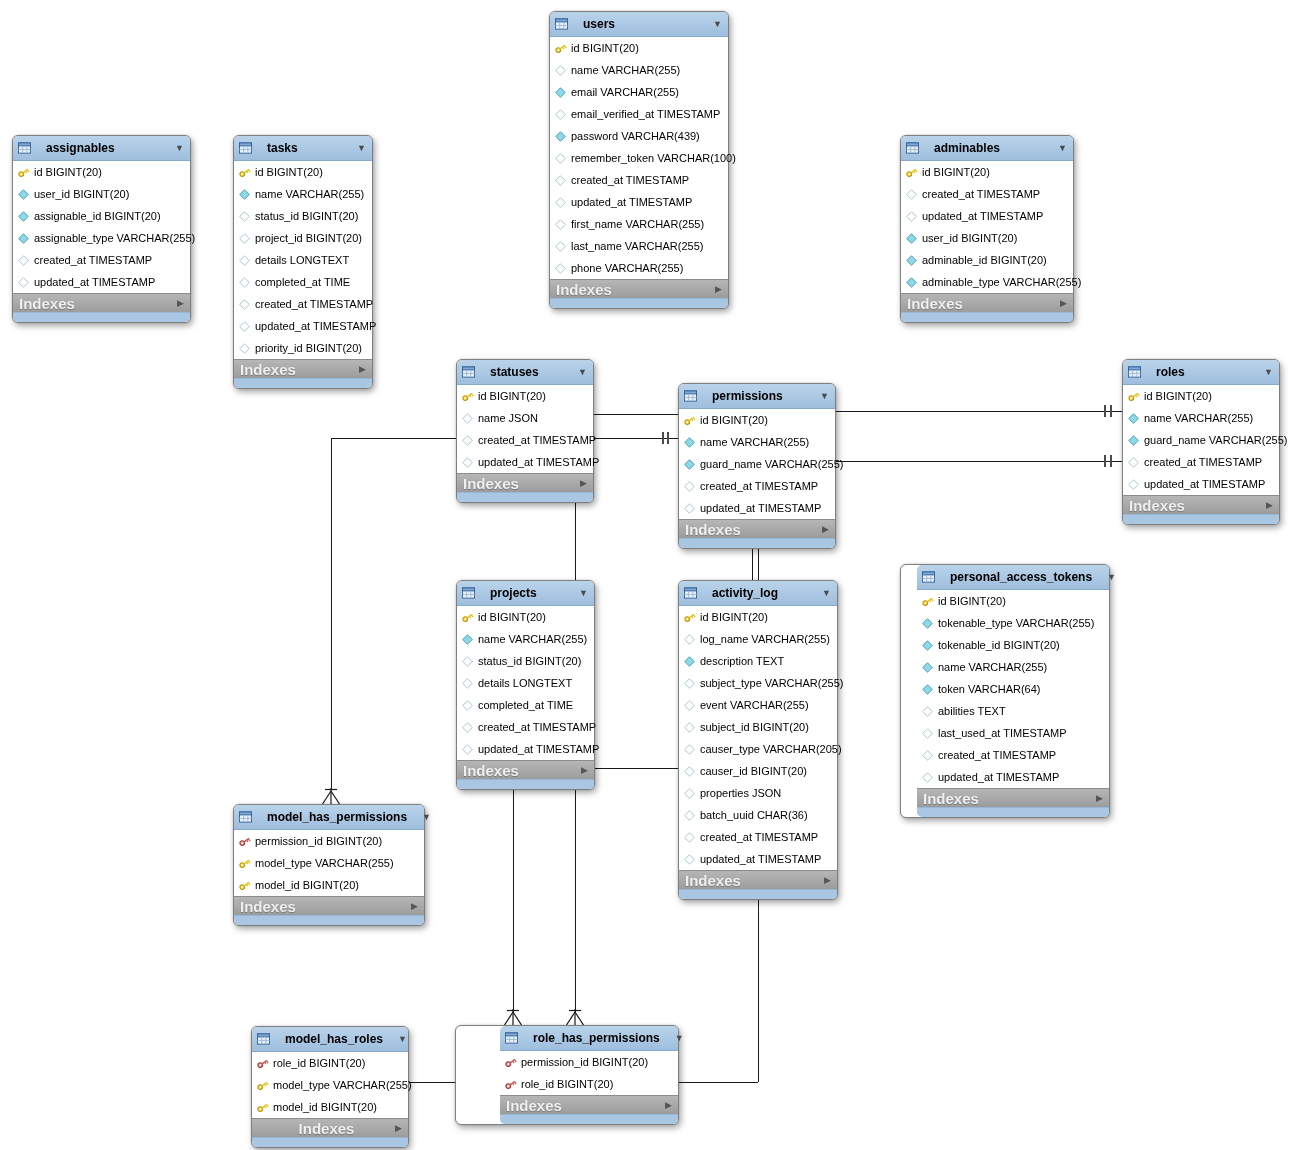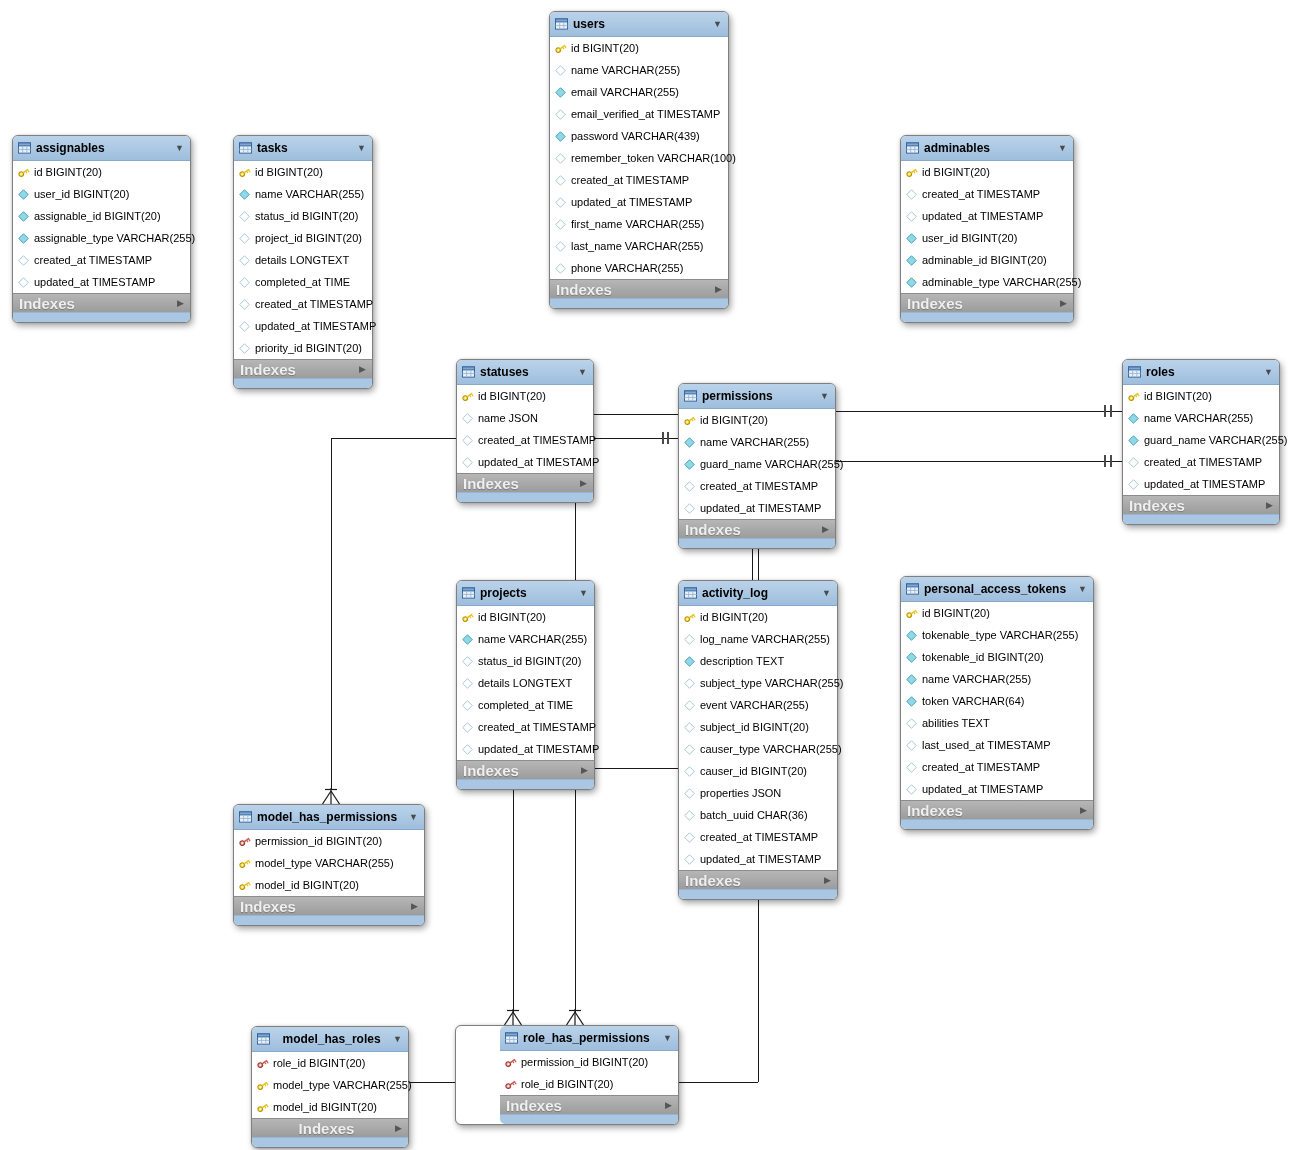--- a/index.html
+++ b/index.html
@@ -2,21 +2,21 @@
 <html><head>
 <meta charset="utf-8">
 <style>
   html,body{margin:0;padding:0;background:#ffffff;}
   body{font-family:"Liberation Sans",sans-serif;}
   #canvas{position:relative;width:1290px;height:1150px;background:#ffffff;overflow:hidden;}
 
   
   .tbl{position:absolute;background:#ffffff;border:1px solid #7f7f7f;border-radius:6px;
        box-shadow:2px 3px 6px rgba(0,0,0,0.35),0 0 2px rgba(0,0,0,0.15);z-index:5;}
-  .tbl-header{height:24px;display:flex;align-items:center;gap:5px;padding:0 6px 0 5px;
+  .tbl-header{height:24px;display:flex;align-items:center;gap:15px;padding:0 6px 0 5px;
        background:linear-gradient(#bad3ea,#9ebedd);border-bottom:1px solid #86a9cc;
        border-radius:5px 5px 0 0;cursor:move;}
   .tbl-title{font-size:12px;font-weight:bold;color:#000;white-space:nowrap;flex:1;}
   .tbl-collapse{font-size:9px;color:#4a4a4a;line-height:1;}
   .tbl-rows{background:#fff;}
   .trow{height:22px;display:flex;align-items:center;gap:4px;padding-left:4px;white-space:nowrap;}
   .trow .ctext{font-size:11px;color:#000;}
   .cicon{width:13px;height:13px;display:inline-flex;align-items:center;justify-content:center;flex:none;}
   .tbl-footer{height:18px;display:flex;align-items:center;background:linear-gradient(#b6b6b6,#9c9c9c);
        border-top:1px solid #8c8c8c;padding:0 6px;cursor:pointer;}
@@ -795,21 +795,21 @@
             </svg>
           </div>
           <div class="ctext">subject_id BIGINT(20)</div>
         </div>
         <div class="trow">
           <div class="cicon">
             <svg width="11" height="11" viewBox="0 0 12 12">
               <polygon points="6,0.8 11.2,6 6,11.2 0.8,6" fill="#ffffff" stroke="#9fc2d2" stroke-width="1"></polygon>
             </svg>
           </div>
-          <div class="ctext">causer_type VARCHAR(255)</div>
+          <div class="ctext">causer_type VARCHAR(205)</div>
         </div>
         <div class="trow">
           <div class="cicon">
             <svg width="11" height="11" viewBox="0 0 12 12">
               <polygon points="6,0.8 11.2,6 6,11.2 0.8,6" fill="#ffffff" stroke="#9fc2d2" stroke-width="1"></polygon>
             </svg>
           </div>
           <div class="ctext">causer_id BIGINT(20)</div>
         </div>
         <div class="trow">
@@ -844,21 +844,21 @@
           </div>
           <div class="ctext">updated_at TIMESTAMP</div>
         </div>
       </div>
       <div class="tbl-footer">
         <div class="flabel">Indexes</div>
         <div class="fexpand">▶</div>
       </div>
       <div class="tbl-strip"></div>
     </div>
-    <div class="tbl" style="left: 900px; top: 576px; width: 192px;">
+    <div class="tbl" style="left: 900px; top: 564px; width: 192px; padding-left: 16px;">
       <div class="tbl-header">
         <div class="cicon">
           <svg width="14" height="13" viewBox="0 0 14 13">
             <rect x="0.5" y="0.5" width="13" height="11" fill="#e9f1f8" stroke="#35629a"></rect>
             <rect x="0.5" y="0.5" width="13" height="3.2" fill="#7da7d4" stroke="#35629a"></rect>
             <line x1="5" y1="3.7" x2="5" y2="11.5" stroke="#9cb8d6"></line>
             <line x1="9.5" y1="3.7" x2="9.5" y2="11.5" stroke="#9cb8d6"></line>
             <line x1="0.5" y1="7.5" x2="13.5" y2="7.5" stroke="#9cb8d6"></line>
           </svg>
         </div>

